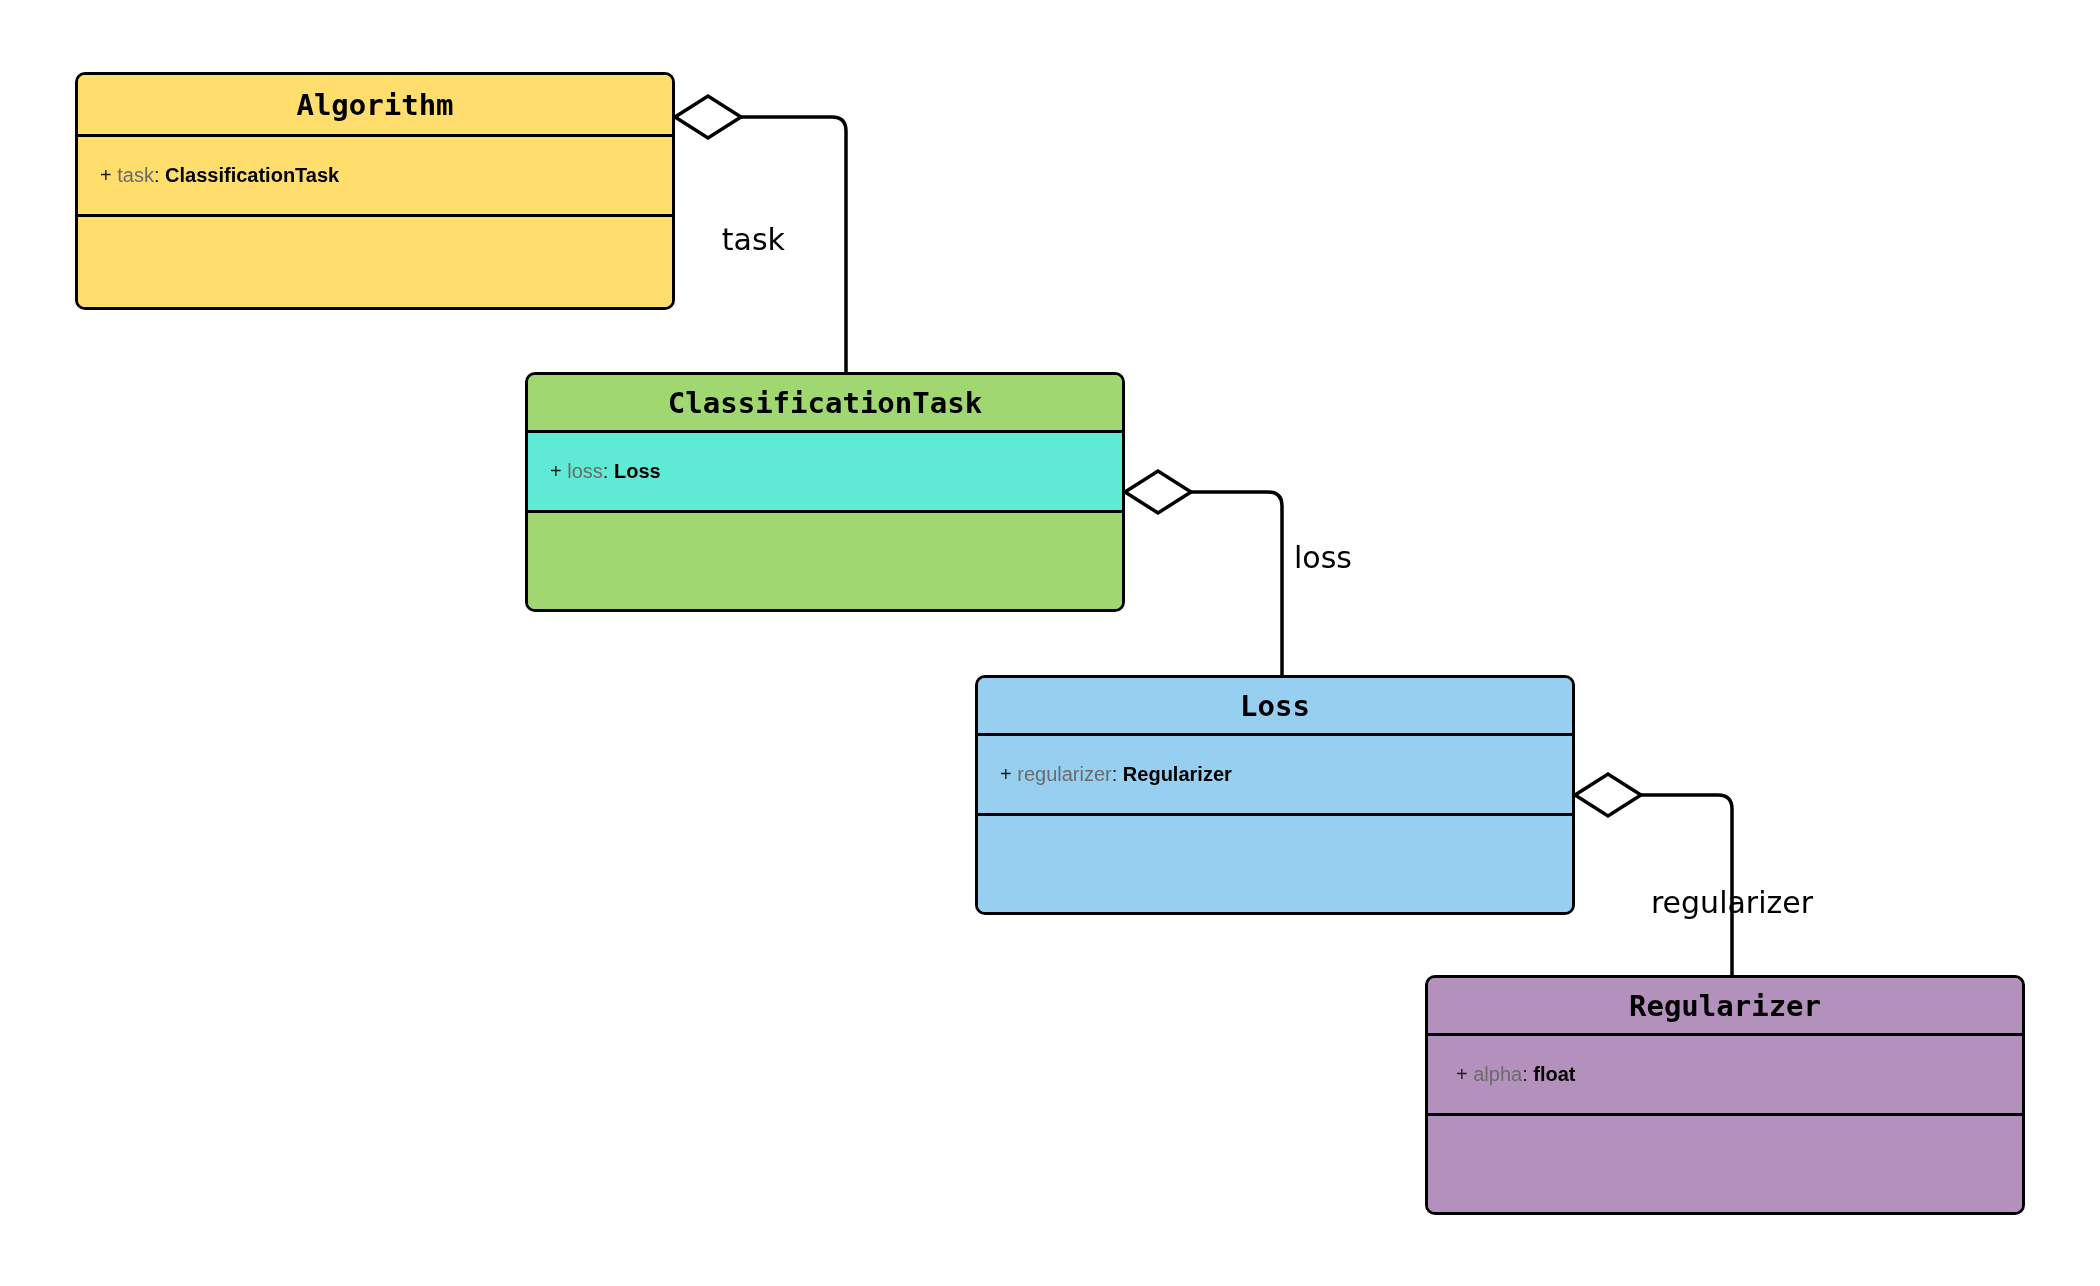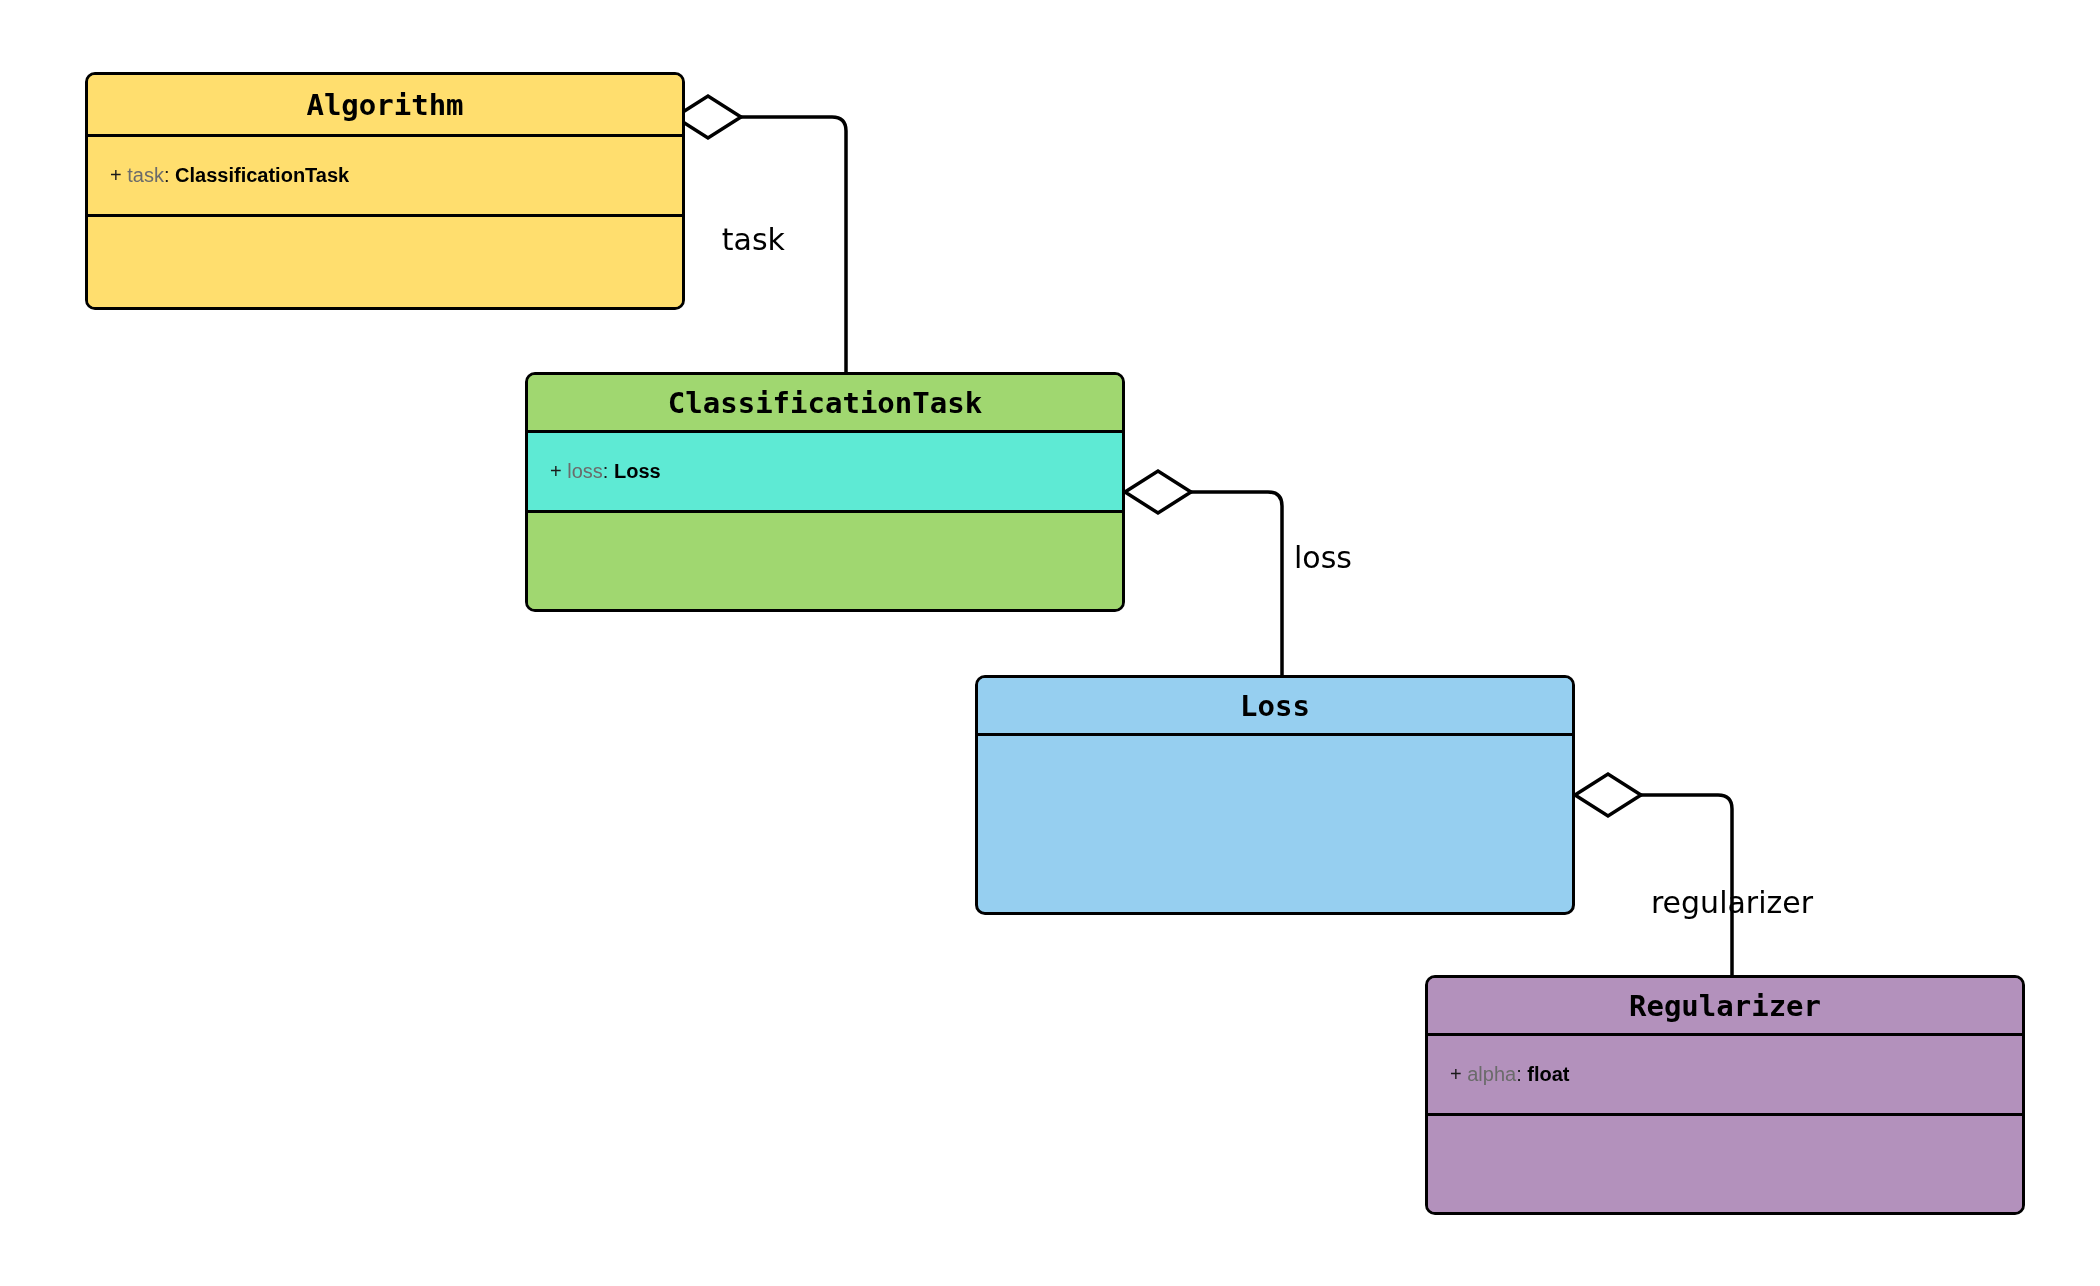--- a/index.html
+++ b/index.html
@@ -109,21 +109,21 @@
       <path d="M 1158 492 L 1268 492 Q 1282 492 1282 506 L 1282 675" fill="none" stroke="#000000" stroke-width="3.5"></path>
       <polygon points="1125,492 1158,471 1191,492 1158,513" fill="#ffffff" stroke="#000000" stroke-width="3.5" stroke-linejoin="miter"></polygon>
     </g>
 
     <g>
       <path d="M 1608 795 L 1718 795 Q 1732 795 1732 809 L 1732 975" fill="none" stroke="#000000" stroke-width="3.5"></path>
       <polygon points="1575,795 1608,774 1641,795 1608,816" fill="#ffffff" stroke="#000000" stroke-width="3.5" stroke-linejoin="miter"></polygon>
     </g>
   </svg>
 
-  <div class="uml-class" style="left: 85px; top: 72px; width: 600px; height: 238px; background: rgb(255, 222, 110);">
+  <div class="uml-class" style="left: 75px; top: 72px; width: 600px; height: 238px; background: rgb(255, 222, 110);">
     <div class="uml-compartment uml-title-row" style="height: 62px; background: rgb(255, 222, 110);">
       <span class="uml-title">Algorithm</span>
     </div>
     <div class="uml-compartment uml-attr-row" style="height: 80px; background: rgb(255, 222, 110);">
       <span class="uml-attr"><span class="attr-vis">+</span><span>&nbsp;</span><span class="attr-name">task</span><span class="attr-colon">:</span><span>&nbsp;</span><span class="attr-type">ClassificationTask</span></span>
     </div>
     <div class="uml-compartment uml-methods-row" style="height: 90px; background: rgb(255, 222, 110);"></div>
   </div>
 
   <div class="uml-class" style="left: 525px; top: 372px; width: 600px; height: 240px; background: rgb(160, 215, 112);">
@@ -133,28 +133,31 @@
     <div class="uml-compartment uml-attr-row" style="height: 80px; background: #5eead4;">
       <span class="uml-attr"><span class="attr-vis">+</span><span>&nbsp;</span><span class="attr-name">loss</span><span class="attr-colon">:</span><span>&nbsp;</span><span class="attr-type">Loss</span></span>
     </div>
     <div class="uml-compartment uml-methods-row" style="height: 96px; background: rgb(160, 215, 112);"></div>
   </div>
 
   <div class="uml-class" style="left: 975px; top: 675px; width: 600px; height: 240px; background: rgb(150, 207, 240);">
     <div class="uml-compartment uml-title-row" style="height: 58px; background: rgb(150, 207, 240);">
       <span class="uml-title">Loss</span>
     </div>
+    <div class="uml-compartment uml-attr-row" style="height: 80px; background: rgb(150, 207, 240);">
+      <span class="uml-attr"><span class="attr-vis">+</span><span>&nbsp;</span><span class="attr-name">regularizer</span><span class="attr-colon">:</span><span>&nbsp;</span><span class="attr-type">Regularizer</span></span>
+    </div>
     <div class="uml-compartment uml-methods-row" style="height: 96px; background: rgb(150, 207, 240);"></div>
   </div>
 
   <div class="uml-class" style="left: 1425px; top: 975px; width: 600px; height: 240px; background: rgb(179, 145, 188);">
     <div class="uml-compartment uml-title-row" style="height: 58px; background: rgb(179, 145, 188);">
       <span class="uml-title">Regularizer</span>
     </div>
-    <div class="uml-compartment uml-attr-row" style="height: 80px; background: rgb(179, 145, 188);">
+    <div class="uml-compartment uml-attr-row" style="height: 80px; background: rgb(179, 145, 188); padding-left: 6px;">
       <span class="uml-attr"><span class="attr-vis">+</span><span>&nbsp;</span><span class="attr-name">alpha</span><span class="attr-colon">:</span><span>&nbsp;</span><span class="attr-type">float</span></span>
     </div>
     <div class="uml-compartment uml-methods-row" style="height: 96px; background: rgb(179, 145, 188);"></div>
   </div>
 
   <div class="edge-label" style="left:795px; top:222px; transform:translateX(-100%); padding-right:10px;">task</div>
 
   <div class="edge-label" style="left:1294px; top:540px;">loss</div>
 
   <div class="edge-label" style="left:1732px; top:885px; transform:translateX(-50%);">regularizer</div>

